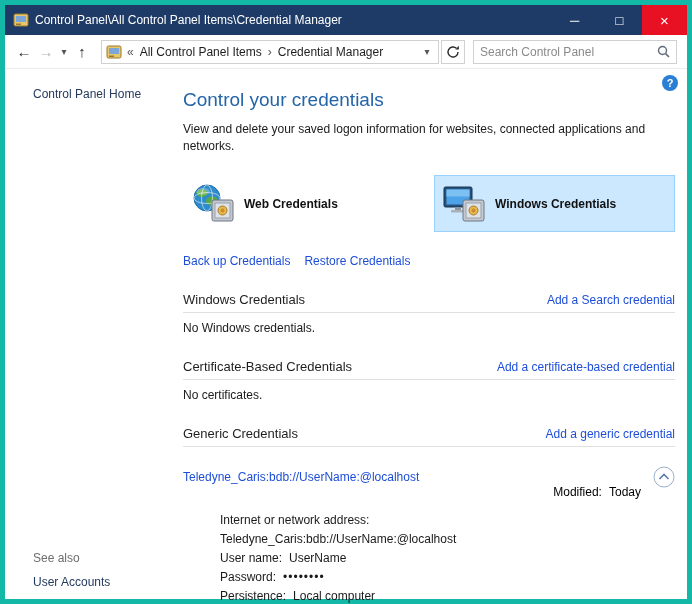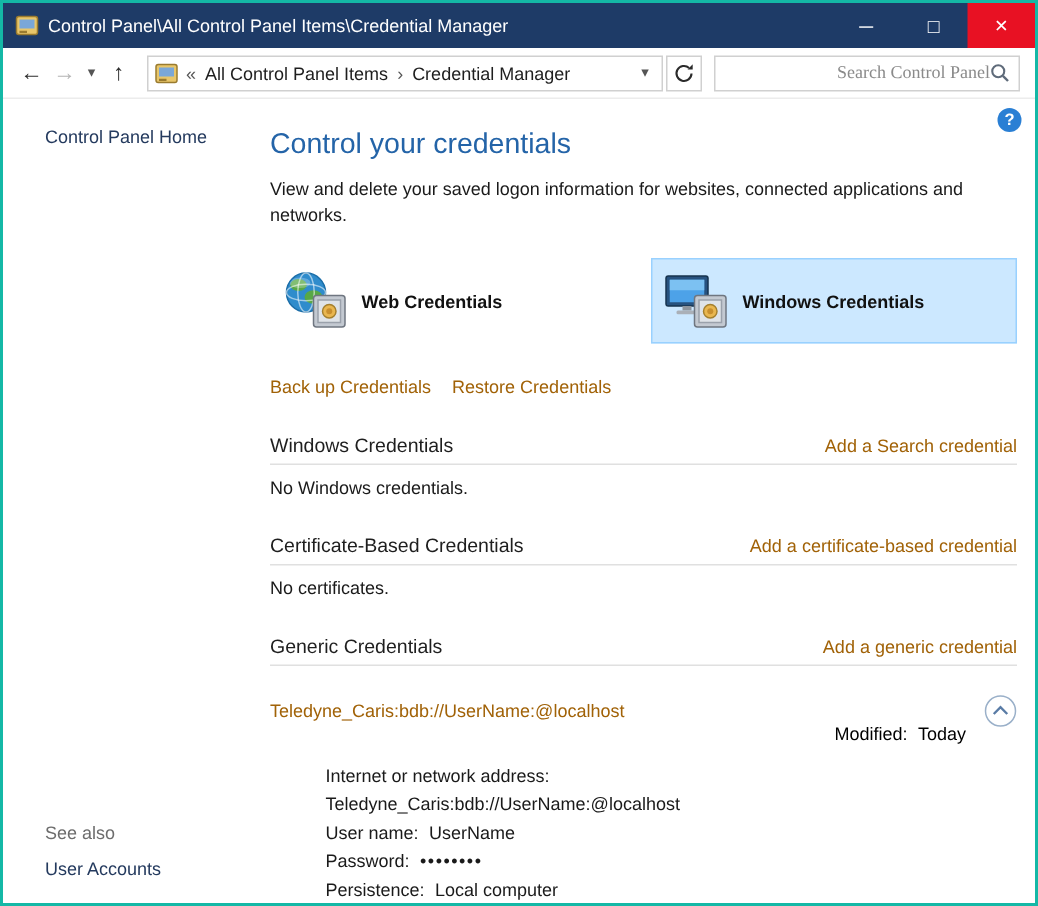--- a/index.html
+++ b/index.html
@@ -3,21 +3,21 @@
 <meta charset="utf-8">
 <style>
   * { box-sizing: border-box; margin: 0; padding: 0; }
   html,body { width: 692px; height: 604px; }
   body {
     font-family: "Liberation Sans", "DejaVu Sans", sans-serif;
     font-size: 12px; color: #1b1b1b; background: #fff; overflow: hidden;
   }
   .window {
     position: relative; width: 692px; height: 604px;
-    border: 2px solid #14b8a6; background: #fff;
+    border: 5px solid #14b8a6; background: #fff;
   }
 
   
   .titlebar {
     position: absolute; top: 0; left: 0; right: 0; height: 30px;
     background: #1e3b67; display: flex; align-items: center; color: #fff;
   }
   .titlebar .app-icon { margin: 0 6px 0 8px; width: 16px; height: 16px; flex: 0 0 auto; }
   .titlebar .title-text { font-size: 12px; white-space: nowrap; overflow: hidden; }
   .win-controls { margin-left: auto; display: flex; height: 30px; }
@@ -51,22 +51,22 @@
   .addr-dropdown { margin-left: auto; width: 18px; text-align: center; color: #555; font-size: 10px; }
   .refresh-btn {
     width: 24px; height: 24px; margin-left: 2px; border: 1px solid #d0d0d0;
     display: flex; align-items: center; justify-content: center; background: #fff;
   }
   .searchbox {
     margin-left: 8px; width: 204px; height: 24px; border: 1px solid #d0d0d0;
     display: flex; align-items: center; padding: 0 6px; background: #fff;
   }
   .searchbox input {
-    border: none; outline: none; flex: 1 1 auto; font-family: Liberation Serif, serif; font-size: 12px;
-    color: #14532d; min-width: 0; text-align: right;
+    border: none; outline: none; flex: 1 1 auto; font-family: Liberation Sans, sans-serif; font-size: 12px;
+    color: #14532d; min-width: 0;
   }
   .searchbox input::placeholder { color: #8a8a8a; }
 
   
   .content { position: absolute; top: 64px; left: 0; right: 0; bottom: 0; background: #fff; }
   .help-btn {
     position: absolute; top: 6px; right: 9px; width: 16px; height: 16px; border-radius: 50%;
     background: #2a7fd4; color: #fff; font-size: 11px; font-weight: bold;
     display: flex; align-items: center; justify-content: center;
   }
@@ -81,21 +81,21 @@
 
   .tiles { margin-top: 20px; display: flex; gap: 10px; }
   .tile {
     width: 246px; height: 57px; display: flex; align-items: center; padding-left: 8px;
     border: 1px solid transparent;
   }
   .tile.selected { background: #cce8ff; border-color: #99d1ff; }
   .tile-label { font-weight: bold; margin-left: 10px; color: #111; }
   .tile-icon { width: 42px; height: 40px; flex: 0 0 auto; }
 
-  .link { color: #a16207; text-decoration: none; cursor: pointer; }
+  .link { color: #1d4ed8; text-decoration: none; cursor: pointer; }
   .backup-row { margin-top: 22px; display: flex; gap: 14px; }
 
   .section { margin-top: 24px; }
   .section-header { display: flex; align-items: baseline; justify-content: space-between; }
   .section-title { font-size: 13px; color: #1e1e1e; }
   .section-rule { border: none; border-top: 1px solid #e0e0e0; margin-top: 5px; }
   .section-empty { margin-top: 8px; color: #1a1a1a; }
 
   .cred-row { margin-top: 8px; display: flex; align-items: center; }
   .cred-name { flex: 0 0 auto; }

